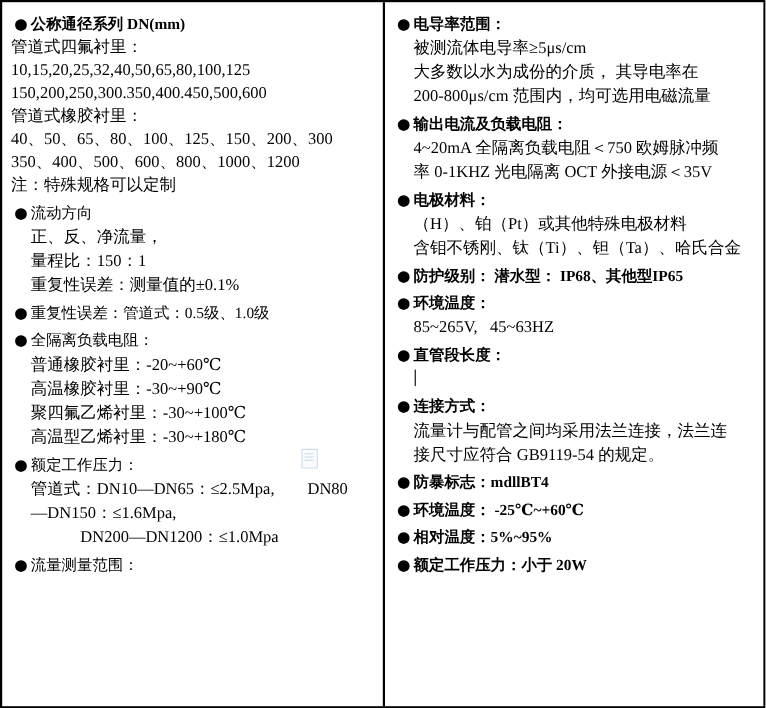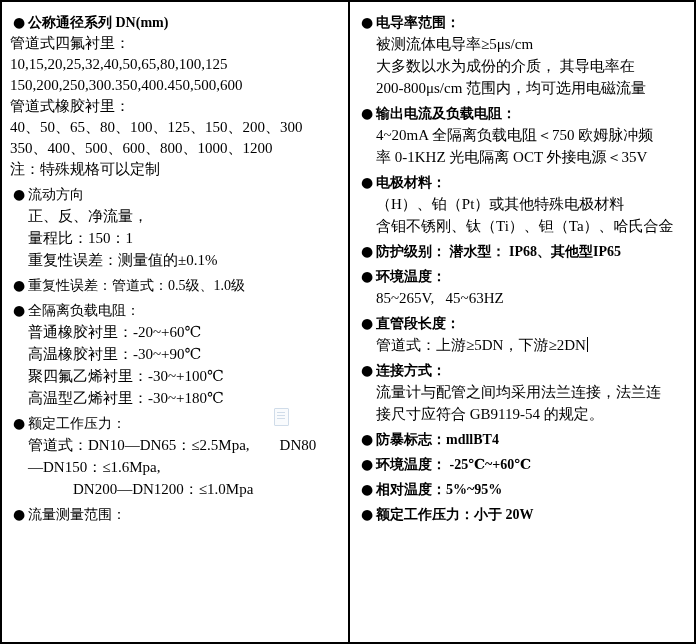--- a/index.html
+++ b/index.html
@@ -223,21 +223,21 @@
       <div class="bullet-body">
         <div class="head-line">环境温度：</div>
         <div class="plain">85~265V,   45~63HZ</div>
       </div>
     </div>
 
     <div class="bullet-row">
       <span class="bullet">●</span>
       <div class="bullet-body">
         <div class="head-line">直管段长度：</div>
-        <div class="plain"><span>管道式：上游≥5DN，下游≥2DN</span><span class="caret"></span></div>
+        <div class="plain"><span class="caret"></span></div>
       </div>
     </div>
 
     <div class="bullet-row">
       <span class="bullet">●</span>
       <div class="bullet-body">
         <div class="head-line">连接方式：</div>
         <div class="plain">流量计与配管之间均采用法兰连接，法兰连</div>
         <div class="plain">接尺寸应符合 GB9119-54 的规定。</div>
       </div>

